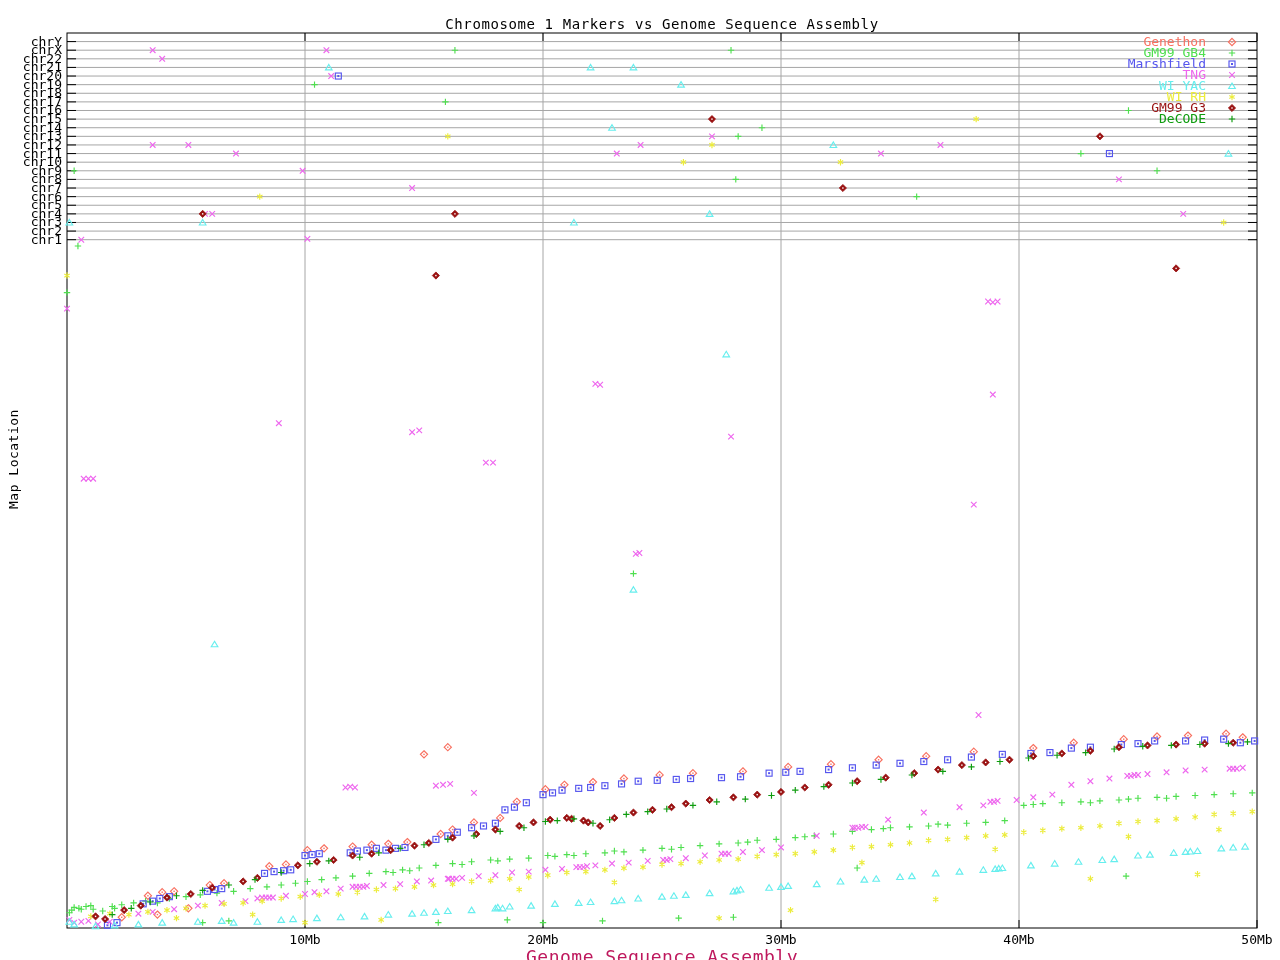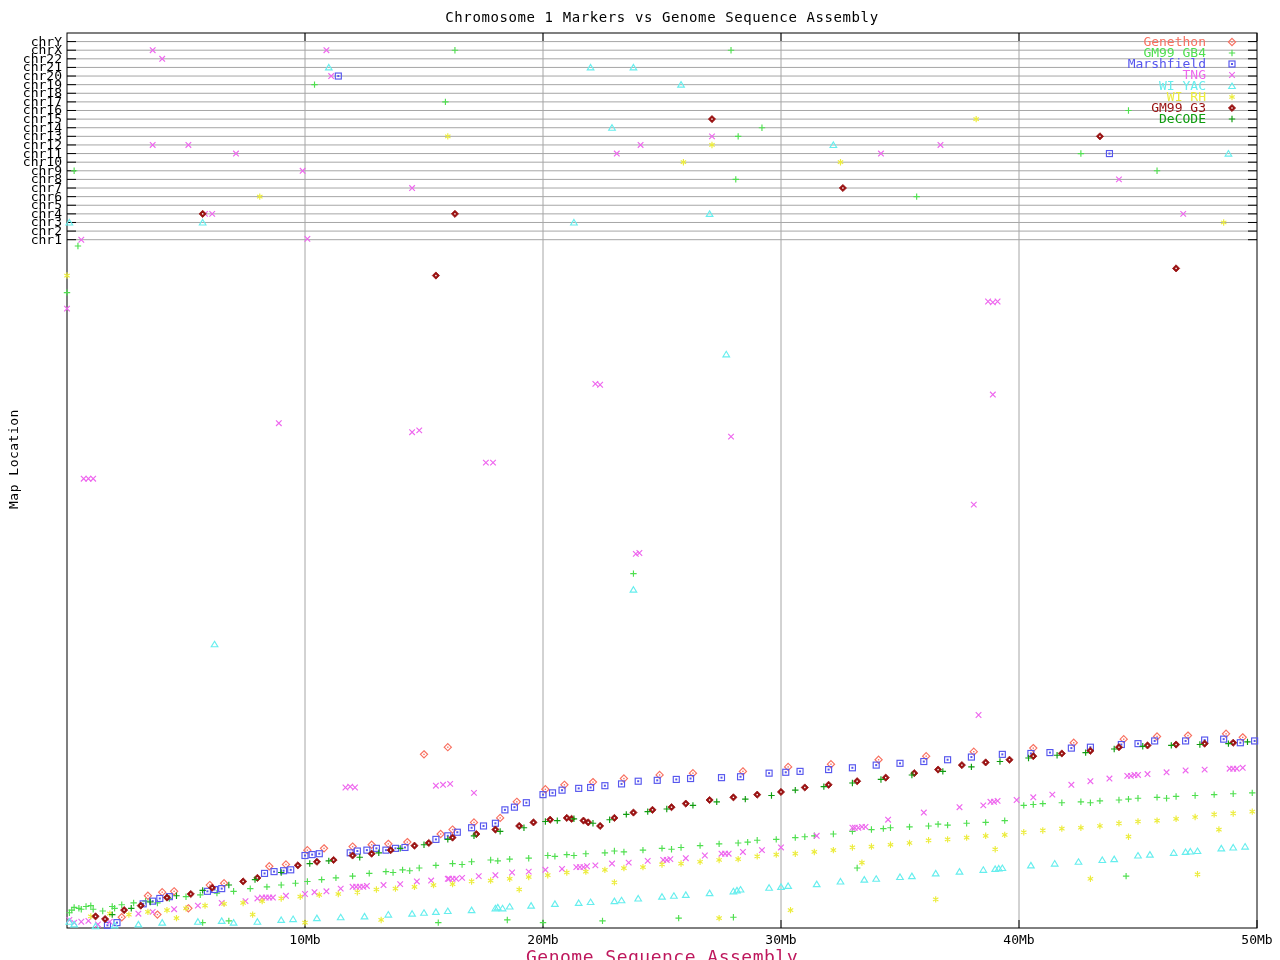--- a/index.html
+++ b/index.html
@@ -1,18 +1,18 @@
 <!DOCTYPE html>
 <html><head>
 <meta charset="utf-8">
 <style>
   html,body{margin:0;padding:0;background:#ffffff;}
   body{width:1280px;height:960px;position:relative;overflow:hidden;
        font-family:"DejaVu Sans Mono","Liberation Mono",monospace;}
-  .title{position:absolute;top:9px;left:67px;width:1190px;text-align:center;
+  .title{position:absolute;top:16px;left:67px;width:1190px;text-align:center;
          font-size:14px;letter-spacing:0.6px;color:#000;white-space:pre;}
   .xlabel{position:absolute;top:946px;left:67px;width:1190px;text-align:center;
           font-size:18px;letter-spacing:0.5px;color:#be185d;white-space:pre;}
   .ylabel{position:absolute;left:6px;top:509px;font-size:13px;letter-spacing:0.5px;color:#000;
           transform:rotate(-90deg);transform-origin:top left;white-space:pre;}
   svg{position:absolute;top:0;left:0;}
   text{font-family:"DejaVu Sans Mono","Liberation Mono",monospace;}
 </style>
 </head>
 <body>

